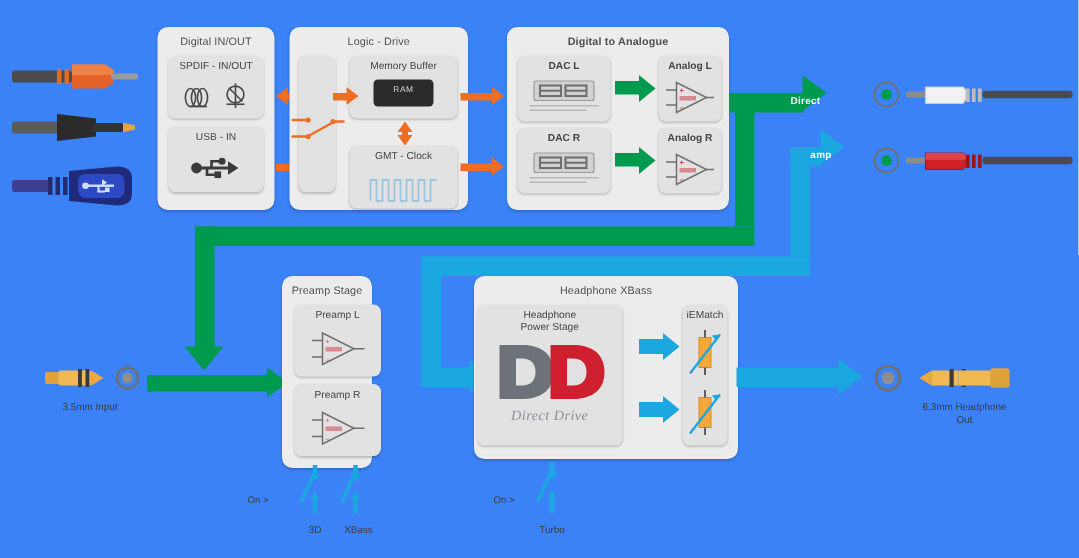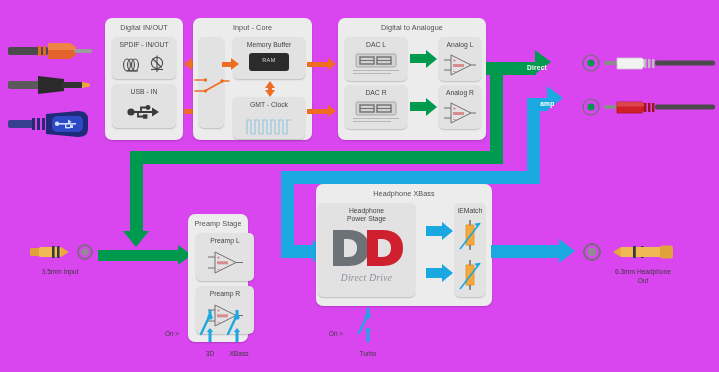--- a/index.html
+++ b/index.html
@@ -1,19 +1,19 @@
 <!DOCTYPE html>
 <html><head>
 <meta charset="utf-8">
 <style>
   html,body{margin:0;padding:0;background:#ffffff;}
   body{width:719px;height:372px;overflow:hidden;
        font-family:"Liberation Sans","DejaVu Sans",sans-serif;
        color:#4a4a4a;-webkit-font-smoothing:antialiased;}
-  #stage{position:relative;width:719px;height:372px;background:#d946ef;}
+  #stage{position:relative;width:719px;height:372px;background:#3b82f6;}
 
   
   .abs{position:absolute;}
 
   
   .group{position:absolute;background:#ececec;border-radius:7px;
          box-shadow:0 1px 2px rgba(0,0,0,.18);}
   .group-title{position:absolute;left:0;right:0;top:5px;text-align:center;
                font-size:7.2px;color:#4f4f4f;letter-spacing:.1px;}
 
@@ -133,21 +133,21 @@
     <div class="ah ah-l-orange" style="left:0;top:0;"></div>
     <div class="bar orange" style="left:7px;top:4px;width:9px;height:5px;"></div>
     <div class="ah ah-r-orange" style="left:15px;top:0;"></div>
   </div>
   <div class="abs" style="left:184px;top:105px;">
     <div class="bar orange" style="left:0;top:4px;width:12px;height:5px;"></div>
     <div class="ah ah-r-orange" style="left:11px;top:0;"></div>
   </div>
 
   <div class="group" style="left:193px;top:18px;width:119px;height:122px;">
-    <div class="group-title">Input - Core</div>
+    <div class="group-title">Logic - Drive</div>
 
     <div class="blk" style="left:6px;top:19px;width:25px;height:91px;">
       <svg class="abs" style="left:-6px;top:38px;" width="38" height="22">
         <g stroke="#ef6c23" stroke-width="1.6" fill="none" stroke-linecap="round">
           <path d="M2 5 L12 5"></path>
           <path d="M2 16 L12 16"></path>
           <path d="M12 16 L30 6"></path>
           <path d="M30 6 L36 6"></path>
         </g>
         <circle cx="12.5" cy="5" r="1.7" fill="#ef6c23"></circle>
@@ -184,21 +184,21 @@
 
   <div class="abs" style="left:307px;top:58px;">
     <div class="bar orange" style="left:0;top:4px;width:22px;height:5px;"></div>
     <div class="ah ah-r-orange" style="left:21px;top:0;"></div>
   </div>
   <div class="abs" style="left:307px;top:105px;">
     <div class="bar orange" style="left:0;top:4px;width:22px;height:5px;"></div>
     <div class="ah ah-r-orange" style="left:21px;top:0;"></div>
   </div>
 
-  <div class="group" style="left:338px;top:18px;width:148px;height:122px;">
+  <div class="group" style="left:338px;top:18px;width:148px;height:122px;font-weight:bold;">
     <div class="group-title">Digital to Analogue</div>
 
     <div class="blk" style="left:7px;top:19px;width:62px;height:44px;">
       <div class="blk-title">DAC L</div>
       <svg class="abs" style="left:10px;top:15px;" width="42" height="17">
         <rect x="1" y="2" width="40" height="13" rx="1.5" fill="#d2d2d2" stroke="#9a9a9a" stroke-width=".8"></rect>
         <rect x="5" y="5" width="14" height="7" fill="none" stroke="#6f6f6f" stroke-width="1.4"></rect>
         <rect x="22" y="5" width="14" height="7" fill="none" stroke="#6f6f6f" stroke-width="1.4"></rect>
         <path d="M5 8.5 L19 8.5 M22 8.5 L36 8.5" stroke="#6f6f6f" stroke-width="1.2"></path>
       </svg>
@@ -272,21 +272,21 @@
   <div class="bar blue" style="left:527px;top:98px;width:21px;height:13px;"></div>
   <div class="ah ah-r-blue" style="left:547px;top:86px;border-width:12px 0 12px 16px;"></div>
   <div class="flowlabel" style="left:529px;top:100px;">Preamp</div>
 
   <div class="bar blue" style="left:527px;top:98px;width:13px;height:73px;"></div>
   <div class="bar blue" style="left:281px;top:171px;width:259px;height:13px;"></div>
   <div class="bar blue" style="left:281px;top:171px;width:13px;height:80px;"></div>
   <div class="bar blue" style="left:281px;top:245px;width:34px;height:13px;"></div>
   <div class="ah ah-r-blue" style="left:313px;top:240px;border-width:11px 0 11px 14px;"></div>
 
-  <div class="group" style="left:188px;top:184px;width:60px;height:128px;margin-top:30px;">
+  <div class="group" style="left:188px;top:184px;width:60px;height:128px;">
     <div class="group-title">Preamp Stage</div>
 
     <div class="blk" style="left:8px;top:19px;width:58px;height:48px;">
       <div class="blk-title">Preamp L</div>
       <svg class="abs" style="left:11px;top:16px;" width="38" height="27">
         <path d="M8 3 L8 24 L29 13.5 Z" fill="none" stroke="#6f6f6f" stroke-width="1"></path>
         <path d="M1 8 L8 8 M1 19 L8 19 M29 13.5 L36 13.5" stroke="#6f6f6f" stroke-width="1"></path>
         <text x="10" y="10" font-size="5" fill="#d0434f" font-family="Liberation Sans, sans-serif">+</text>
         <text x="10" y="22" font-size="5" fill="#d0434f" font-family="Liberation Sans, sans-serif">–</text>
         <rect x="10" y="12.3" width="11" height="3" fill="#d0434f" opacity=".55"></rect>

